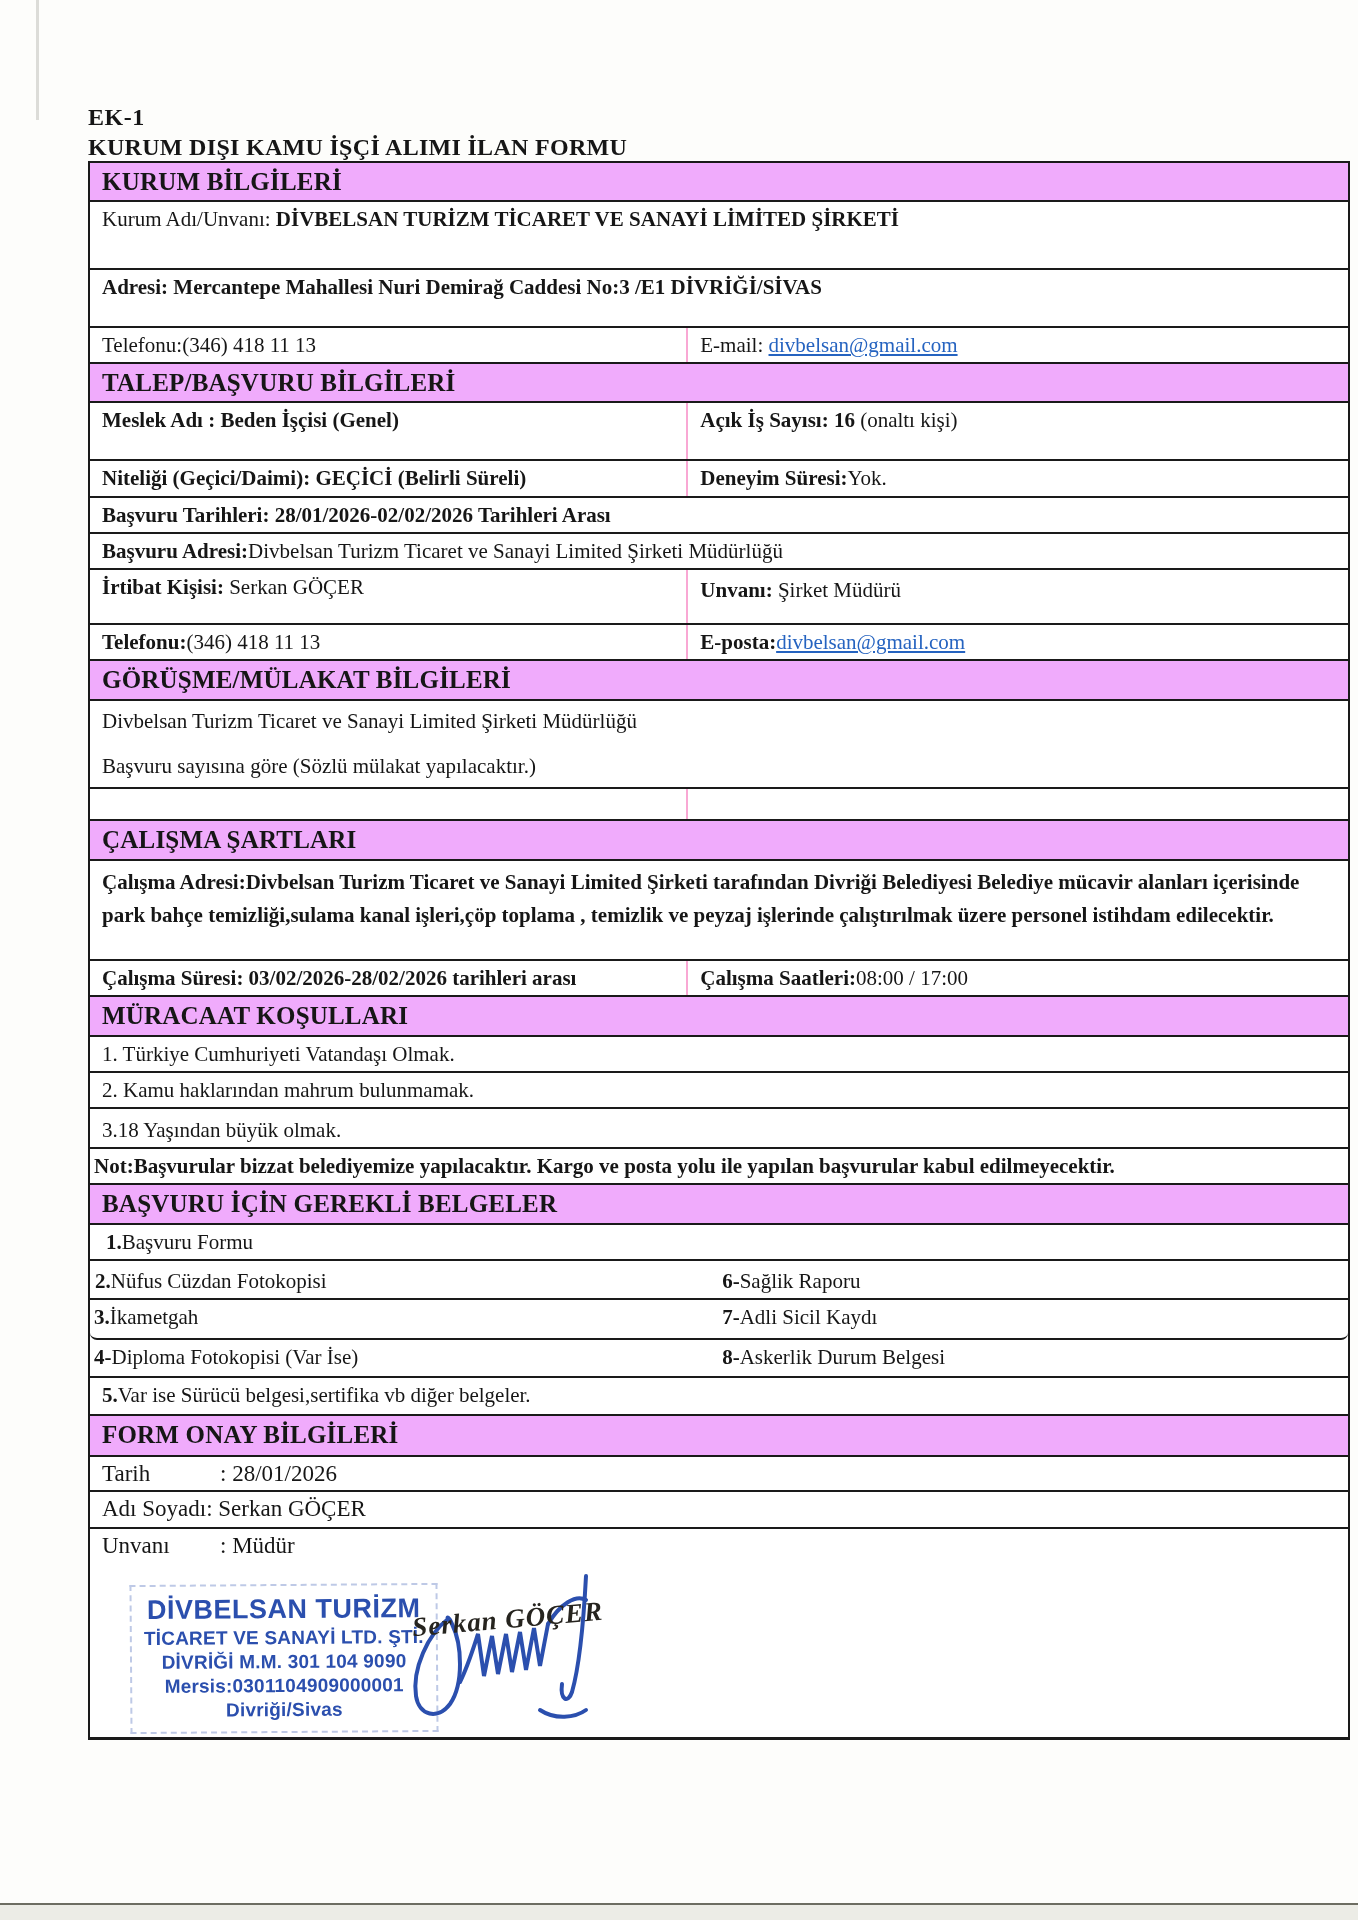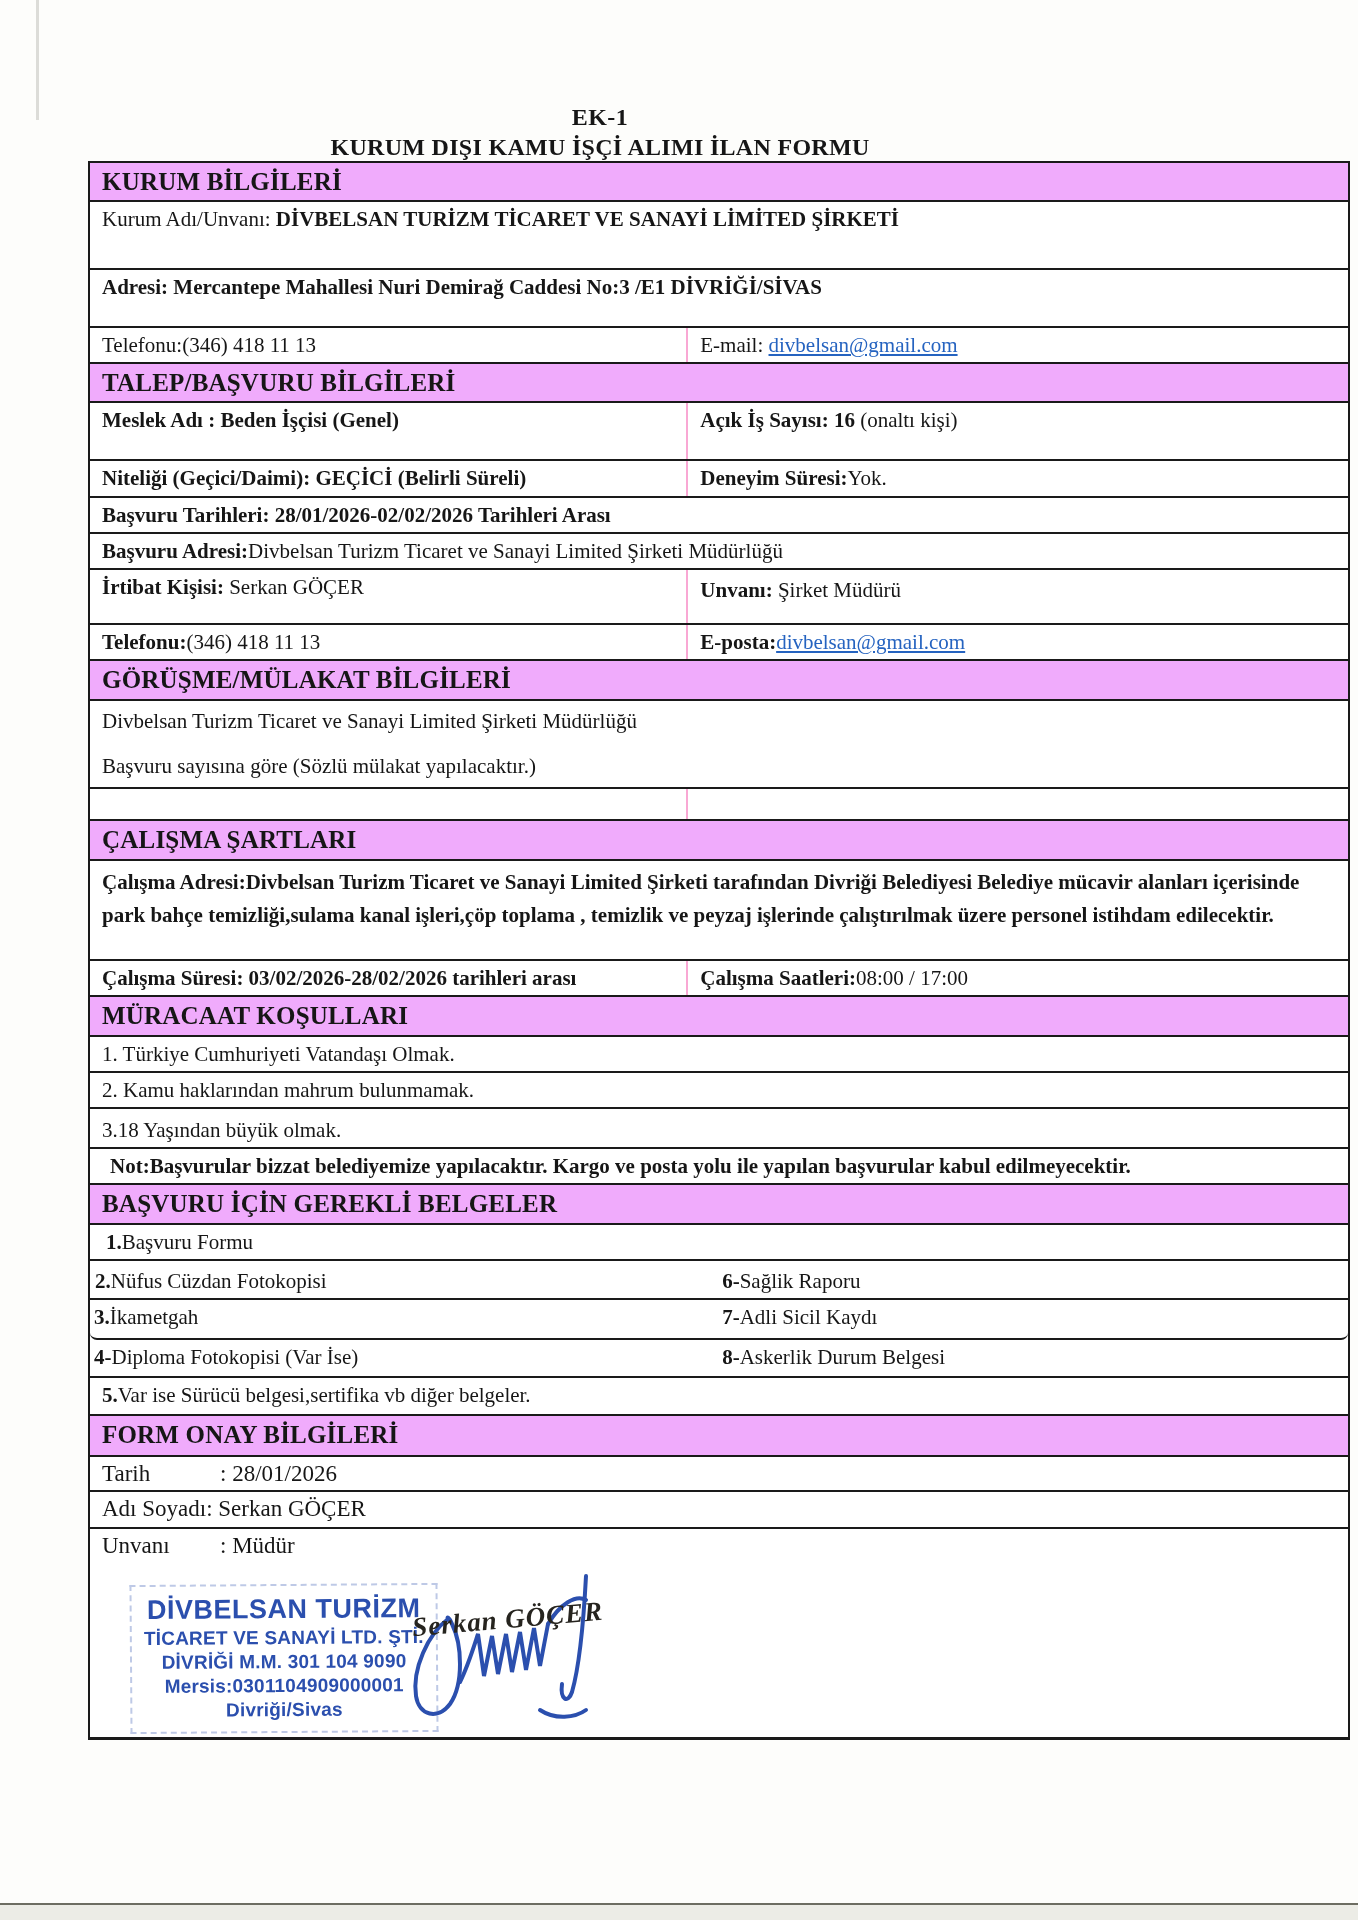--- a/index.html
+++ b/index.html
@@ -11,21 +11,21 @@
     background:#fdfdfb;
     font-family:"Liberation Serif", serif;
     color:#161616;
     overflow:hidden;
   }
   
   .scan-left { position:absolute; left:36px; top:0; width:3px; height:120px; background:#dcdcd8; }
   .scan-bottom-line { position:absolute; left:0; top:1903px; width:100%; height:2px; background:#6d6d62; }
   .scan-bottom-strip { position:absolute; left:0; top:1905px; width:100%; height:15px; background:#ececE6; }
 
-  .titles { margin:104px 0 0 88px; width:1024px; text-align:center; }
+  .titles { margin:104px 0 0 88px; width:1024px; text-align:left; }
   .doc-code { font-size:24px; font-weight:bold; letter-spacing:.5px; }
   .doc-title { font-size:24px; font-weight:bold; margin-top:3px; letter-spacing:.3px; }
 
   .form-table {
     margin-left:88px; width:1262px;
     border:2px solid #1a1a1a;
     border-bottom-width:3px;
     background:#fff;
   }
   .row { border-bottom:2px solid #1a1a1a; position:relative; }
@@ -171,21 +171,21 @@
         <span class="b">Çalışma Saatleri:</span><span>08:00 / 17:00</span>
       </div>
     </div>
 
     <div class="row hdr h40">MÜRACAAT KOŞULLARI</div>
 
     <div class="row h33 cell txt">1. Türkiye Cumhuriyeti Vatandaşı Olmak.</div>
     <div class="row h34 cell txt">2. Kamu haklarından mahrum bulunmamak.</div>
     <div class="row h40 bottom-align cell txt">3.18 Yaşından büyük olmak.</div>
 
-    <div class="row h34 cell txt b" style="padding-left:20px;">Not:Başvurular bizzat belediyemize yapılacaktır. Kargo ve posta yolu ile yapılan başvurular kabul edilmeyecektir.</div>
+    <div class="row h34 cell txt b" style="padding-left:4px;">Not:Başvurular bizzat belediyemize yapılacaktır. Kargo ve posta yolu ile yapılan başvurular kabul edilmeyecektir.</div>
 
     <div class="row hdr h40">BAŞVURU İÇİN GEREKLİ BELGELER</div>
 
     <div class="row h33 cell txt" style="padding-left:16px;font-family:Liberation Serif, serif;">
       <span class="b">1.</span><span>Başvuru Formu</span>
     </div>
 
     <div class="row cells h37" style="grid-template-columns:49.3% 50.7%;">
       <div class="cell txt pad-t" style="padding-left:5px;">
         <span class="b">2.</span><span>Nüfus Cüzdan Fotokopisi</span>

